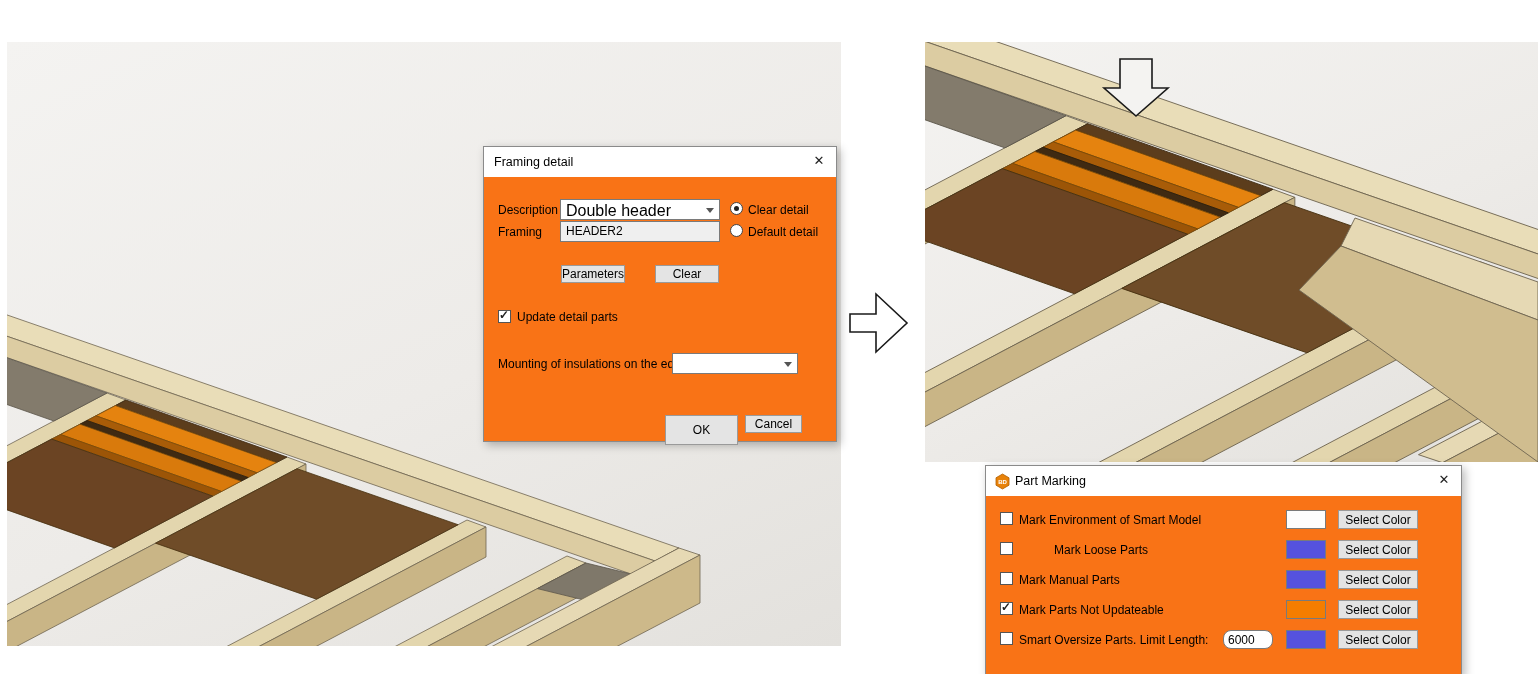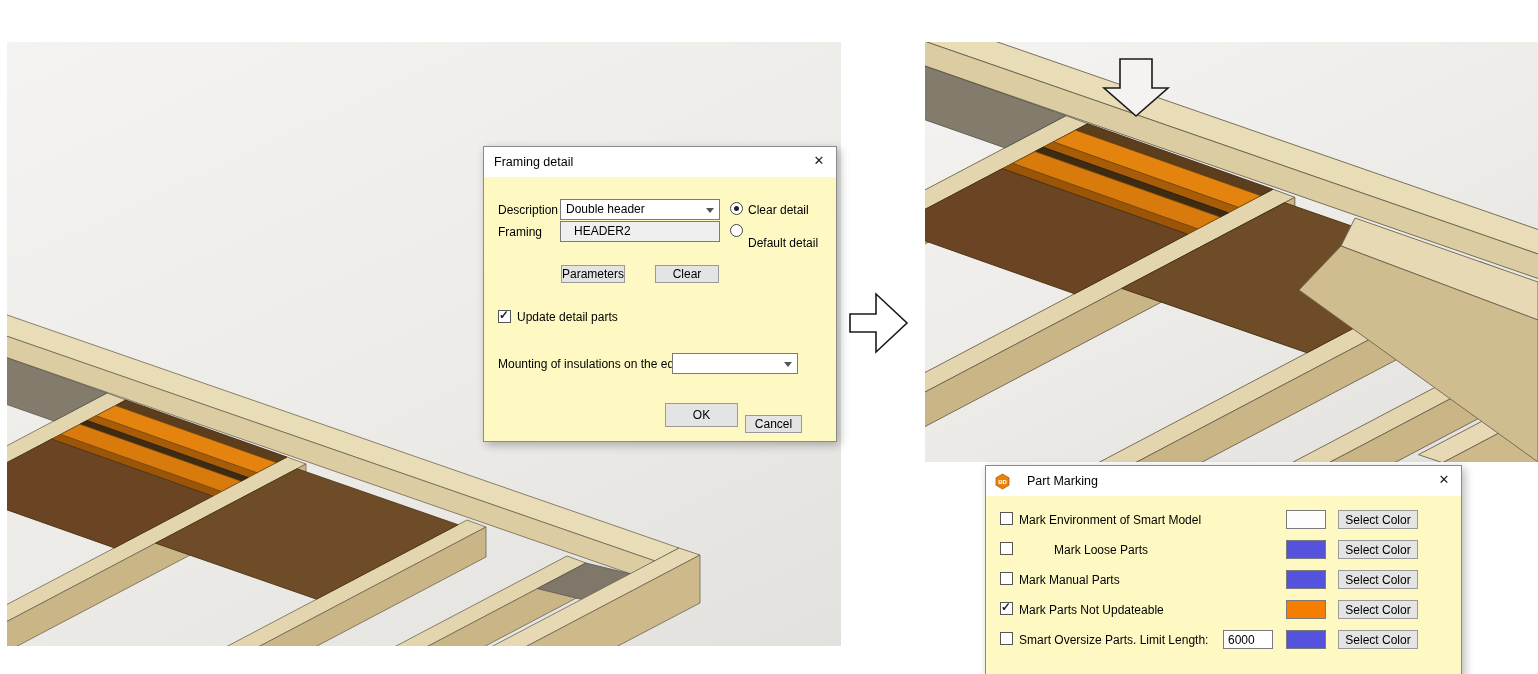--- a/index.html
+++ b/index.html
@@ -3,34 +3,34 @@
 <meta charset="utf-8">
 <style>
   html,body{margin:0;padding:0;background:#ffffff;width:1538px;height:674px;
     font-family:"Liberation Sans", sans-serif; overflow:hidden; position:relative;}
   .abs{position:absolute;}
   
   .viewport{position:absolute; overflow:hidden;
     background:linear-gradient(155deg,#f4f3f1 0%,#edebe8 55%,#e3e1dd 100%);}
   .viewport svg{display:block;}
   
-  .dialog{position:absolute;background:#fef9c3;border:1px solid #8a8a8a;
+  .dialog{position:absolute;background:#f97316;border:1px solid #8a8a8a;
     box-shadow:3px 3px 9px rgba(0,0,0,.28);font-size:12px;color:#000;}
   .titlebar{position:relative;height:30px;background:#ffffff;display:flex;align-items:center;}
   .titlebar .title{margin-left:10px;font-size:12.5px;}
-  .titlebar .title.with-icon{margin-left:16px;}
+  .titlebar .title.with-icon{margin-left:4px;}
   .close-x{position:absolute;top:4px;right:6px;width:22px;height:20px;line-height:20px;
     text-align:center;font-size:13px;color:#222;cursor:default;}
   .lbl{position:absolute;white-space:nowrap;font-size:12px;}
   .combo{position:absolute;height:21px;border:1px solid #7a7a7a;background:#fff;
-    box-sizing:border-box;padding:2px 20px 2px 5px;font-size:12px;white-space:nowrap;overflow:hidden;}
+    box-sizing:border-box;padding:2px 20px 2px 5px;font-size:16px;white-space:nowrap;overflow:hidden;}
   .combo .chev{position:absolute;right:5px;top:8px;width:0;height:0;
     border-left:4px solid transparent;border-right:4px solid transparent;border-top:5px solid #555;}
   .field{position:absolute;height:21px;border:1px solid #7a7a7a;background:#efefef;
-    box-sizing:border-box;padding:2px 13px;font-size:12px;}
+    box-sizing:border-box;padding:2px 5px;font-size:12px;}
   .pushbtn{position:absolute;background:#e4e4e4;border:1px solid #9a9a9a;
     box-sizing:border-box;font-size:12px;text-align:left;cursor:default;
     display:flex;align-items:center;justify-content:center;}
   .checkbox{position:absolute;width:13px;height:13px;border:1px solid #555;background:#fff;
     box-sizing:border-box;}
   .checkbox.checked::after{content:"✓";position:absolute;left:0px;top:-3px;font-size:12px;
     font-weight:bold;color:#222;}
   .radio{position:absolute;width:13px;height:13px;border:1px solid #444;border-radius:50%;
     background:#fff;box-sizing:border-box;}
   .radio.checked::after{content:"";position:absolute;left:3px;top:3px;width:5px;height:5px;
@@ -118,35 +118,35 @@
     <span class="chev"></span>
   </div>
   <span class="radio checked" style="left:246px;top:55px;"></span>
   <span class="lbl" style="left:264px;top:56px;">Clear detail</span>
 
   <span class="lbl" style="left:14px;top:78px;">Framing</span>
   <div class="field" style="left:76px;top:74px;width:160px;">
     <span>HEADER2</span>
   </div>
   <span class="radio" style="left:246px;top:77px;"></span>
-  <span class="lbl" style="left:264px;top:89px;">Default detail</span>
+  <span class="lbl" style="left:264px;top:78px;">Default detail</span>
 
   <div class="pushbtn" style="left:77px;top:118px;width:64px;height:18px;">Parameters</div>
   <div class="pushbtn" style="left:171px;top:118px;width:64px;height:18px;">Clear</div>
 
   <span class="checkbox checked" style="left:14px;top:163px;"></span>
   <span class="lbl" style="left:33px;top:163px;">Update detail parts</span>
 
   <span class="lbl" style="left:14px;top:210px;">Mounting of insulations on the edge</span>
   <div class="combo" style="left:188px;top:206px;width:126px;">
     <span></span>
     <span class="chev"></span>
   </div>
 
-  <div class="pushbtn" style="left:181px;top:256px;width:73px;height:24px;">OK</div>
+  <div class="pushbtn" style="left:181px;top:268px;width:73px;height:30px;">OK</div>
   <div class="pushbtn" style="left:261px;top:268px;width:57px;height:18px;">Cancel</div>
 </div>
 
 <div class="dialog" style="left:985px;top:465px;width:475px;height:209px;">
   <div class="titlebar">
     <svg width="17" height="17" style="margin-left:8px;">
       <polygon points="8.5,1 15,4.8 15,12.2 8.5,16 2,12.2 2,4.8" fill="#e8820a" stroke="#b25f00" stroke-width="0.8"></polygon>
       <text x="8.5" y="11" font-size="6" font-weight="bold" fill="#ffffff" text-anchor="middle" font-family="Liberation Sans, sans-serif">BD</text>
     </svg>
     <span class="title with-icon">Part Marking</span>
@@ -177,17 +177,17 @@
   <div>
     <span class="checkbox checked" style="left:14px;top:136px;"></span>
     <span class="lbl" style="left:33px;top:137px;">Mark Parts Not Updateable</span>
     <span class="swatch" style="left: 300px; top: 134px; background-color: rgb(245, 125, 0);"></span>
     <div class="pushbtn" style="left:352px;top:134px;width:80px;height:19px;">Select Color</div>
   </div>
 
   <div>
     <span class="checkbox" style="left:14px;top:166px;"></span>
     <span class="lbl" style="left:33px;top:167px;">Smart Oversize Parts. Limit Length:</span>
-    <input class="text-input" style="left: 237px; top: 164px; width: 50px; height: 19px;" value="6000">
+    <input class="text-input" style="left: 237px; top: 164px; width: 50px; height: 19px; border-radius: 8px;" value="6000">
     <span class="swatch" style="left: 300px; top: 164px; background-color: rgb(85, 82, 222);"></span>
     <div class="pushbtn" style="left:352px;top:164px;width:80px;height:19px;">Select Color</div>
   </div>
 </div>
 
 </body></html>

